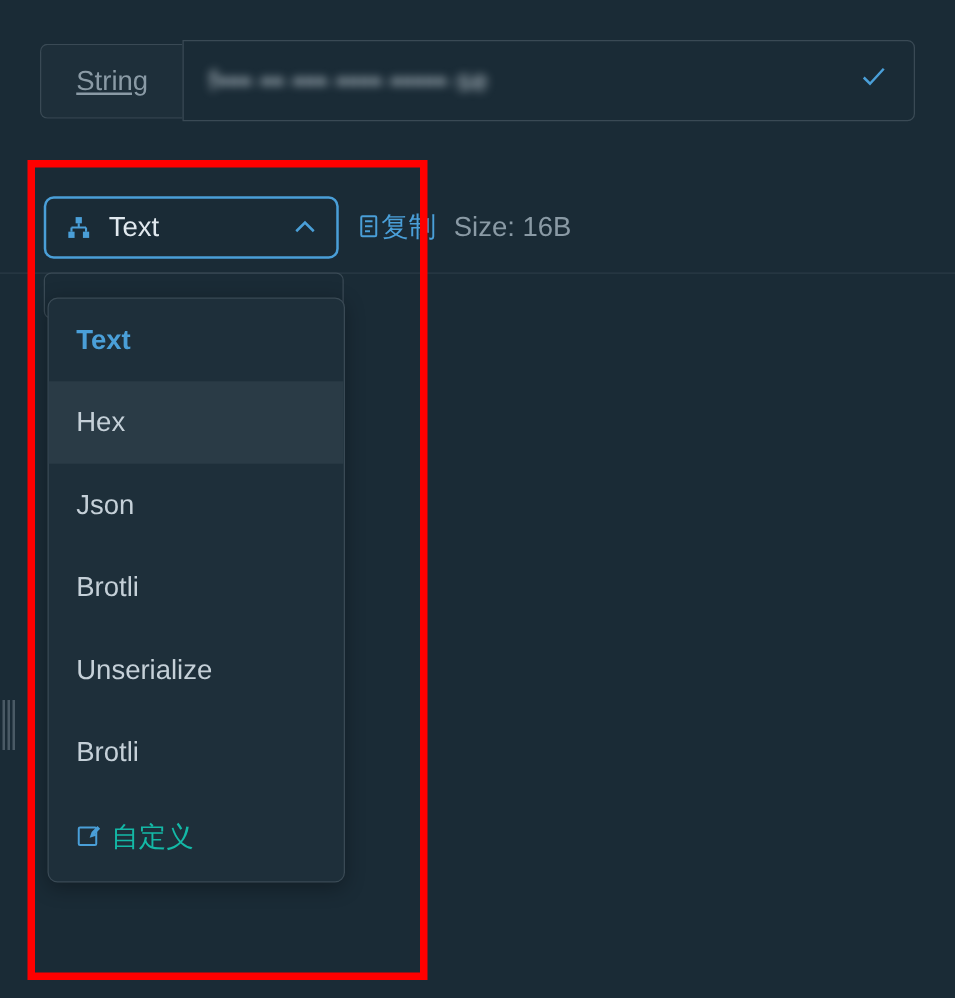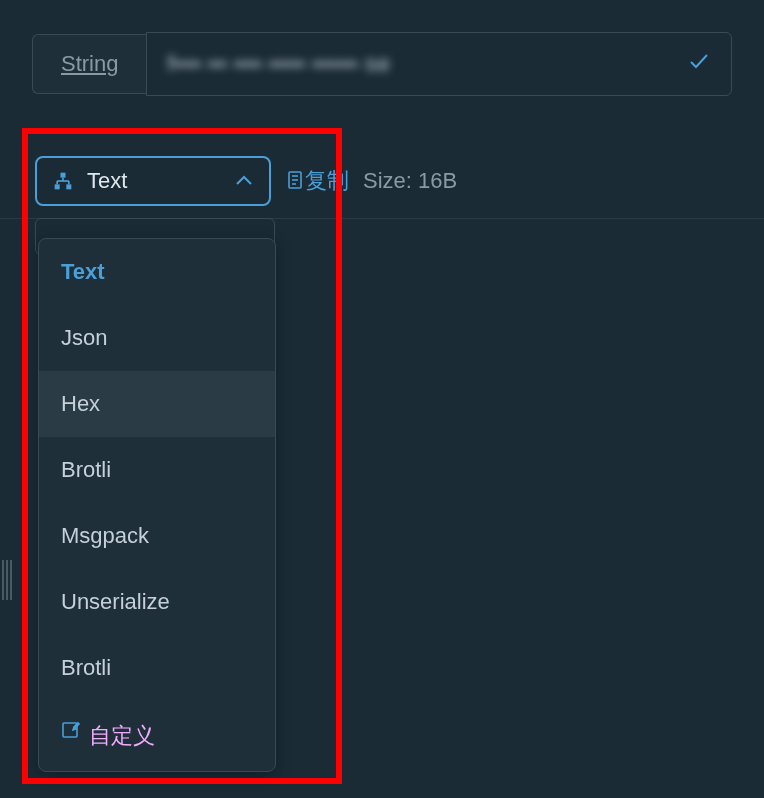--- a/index.html
+++ b/index.html
@@ -170,23 +170,24 @@
     }
     .dropdown-item.selected {
       color: #4a9fd8;
       font-weight: 600;
     }
     .dropdown-item.hover {
       background: #2a3b46;
     }
     .dropdown-custom {
       padding: 20px 22px;
-      color: #f0abfc;
-      font-size: 22px;
-      display: flex;
+      color: #14b8a6;
+      font-size: 22px;
+      display: flex;
+      align-items: center;
       gap: 8px;
       cursor: pointer;
     }
     .edit-icon {
       width: 20px;
       height: 20px;
     }
   </style>
 </head>
 <body>
@@ -240,24 +241,23 @@
 </div>
 
 <div class="vertical-handle">
   <div class="bar"></div>
   <div class="bar"></div>
   <div class="bar"></div>
 </div>
 
 <div class="dropdown">
   <div class="dropdown-item selected">Text</div>
+  <div class="dropdown-item hover">Hex</div>
   <div class="dropdown-item">Json</div>
-  <div class="dropdown-item hover">Hex</div>
   <div class="dropdown-item">Brotli</div>
-  <div class="dropdown-item">Msgpack</div>
   <div class="dropdown-item">Unserialize</div>
   <div class="dropdown-item">Brotli</div>
   <div class="dropdown-custom">
     <svg class="edit-icon" viewBox="0 0 20 20" fill="none" stroke="#4a9fd8" stroke-width="1.6">
       <rect x="2" y="2" width="14" height="14" rx="1"></rect>
       <path d="M14 7 L18 3 L17 2 L13 6 L12 9 L15 8 Z" fill="#4a9fd8"></path>
     </svg>
     <span>自定义</span>
   </div>
 </div>

